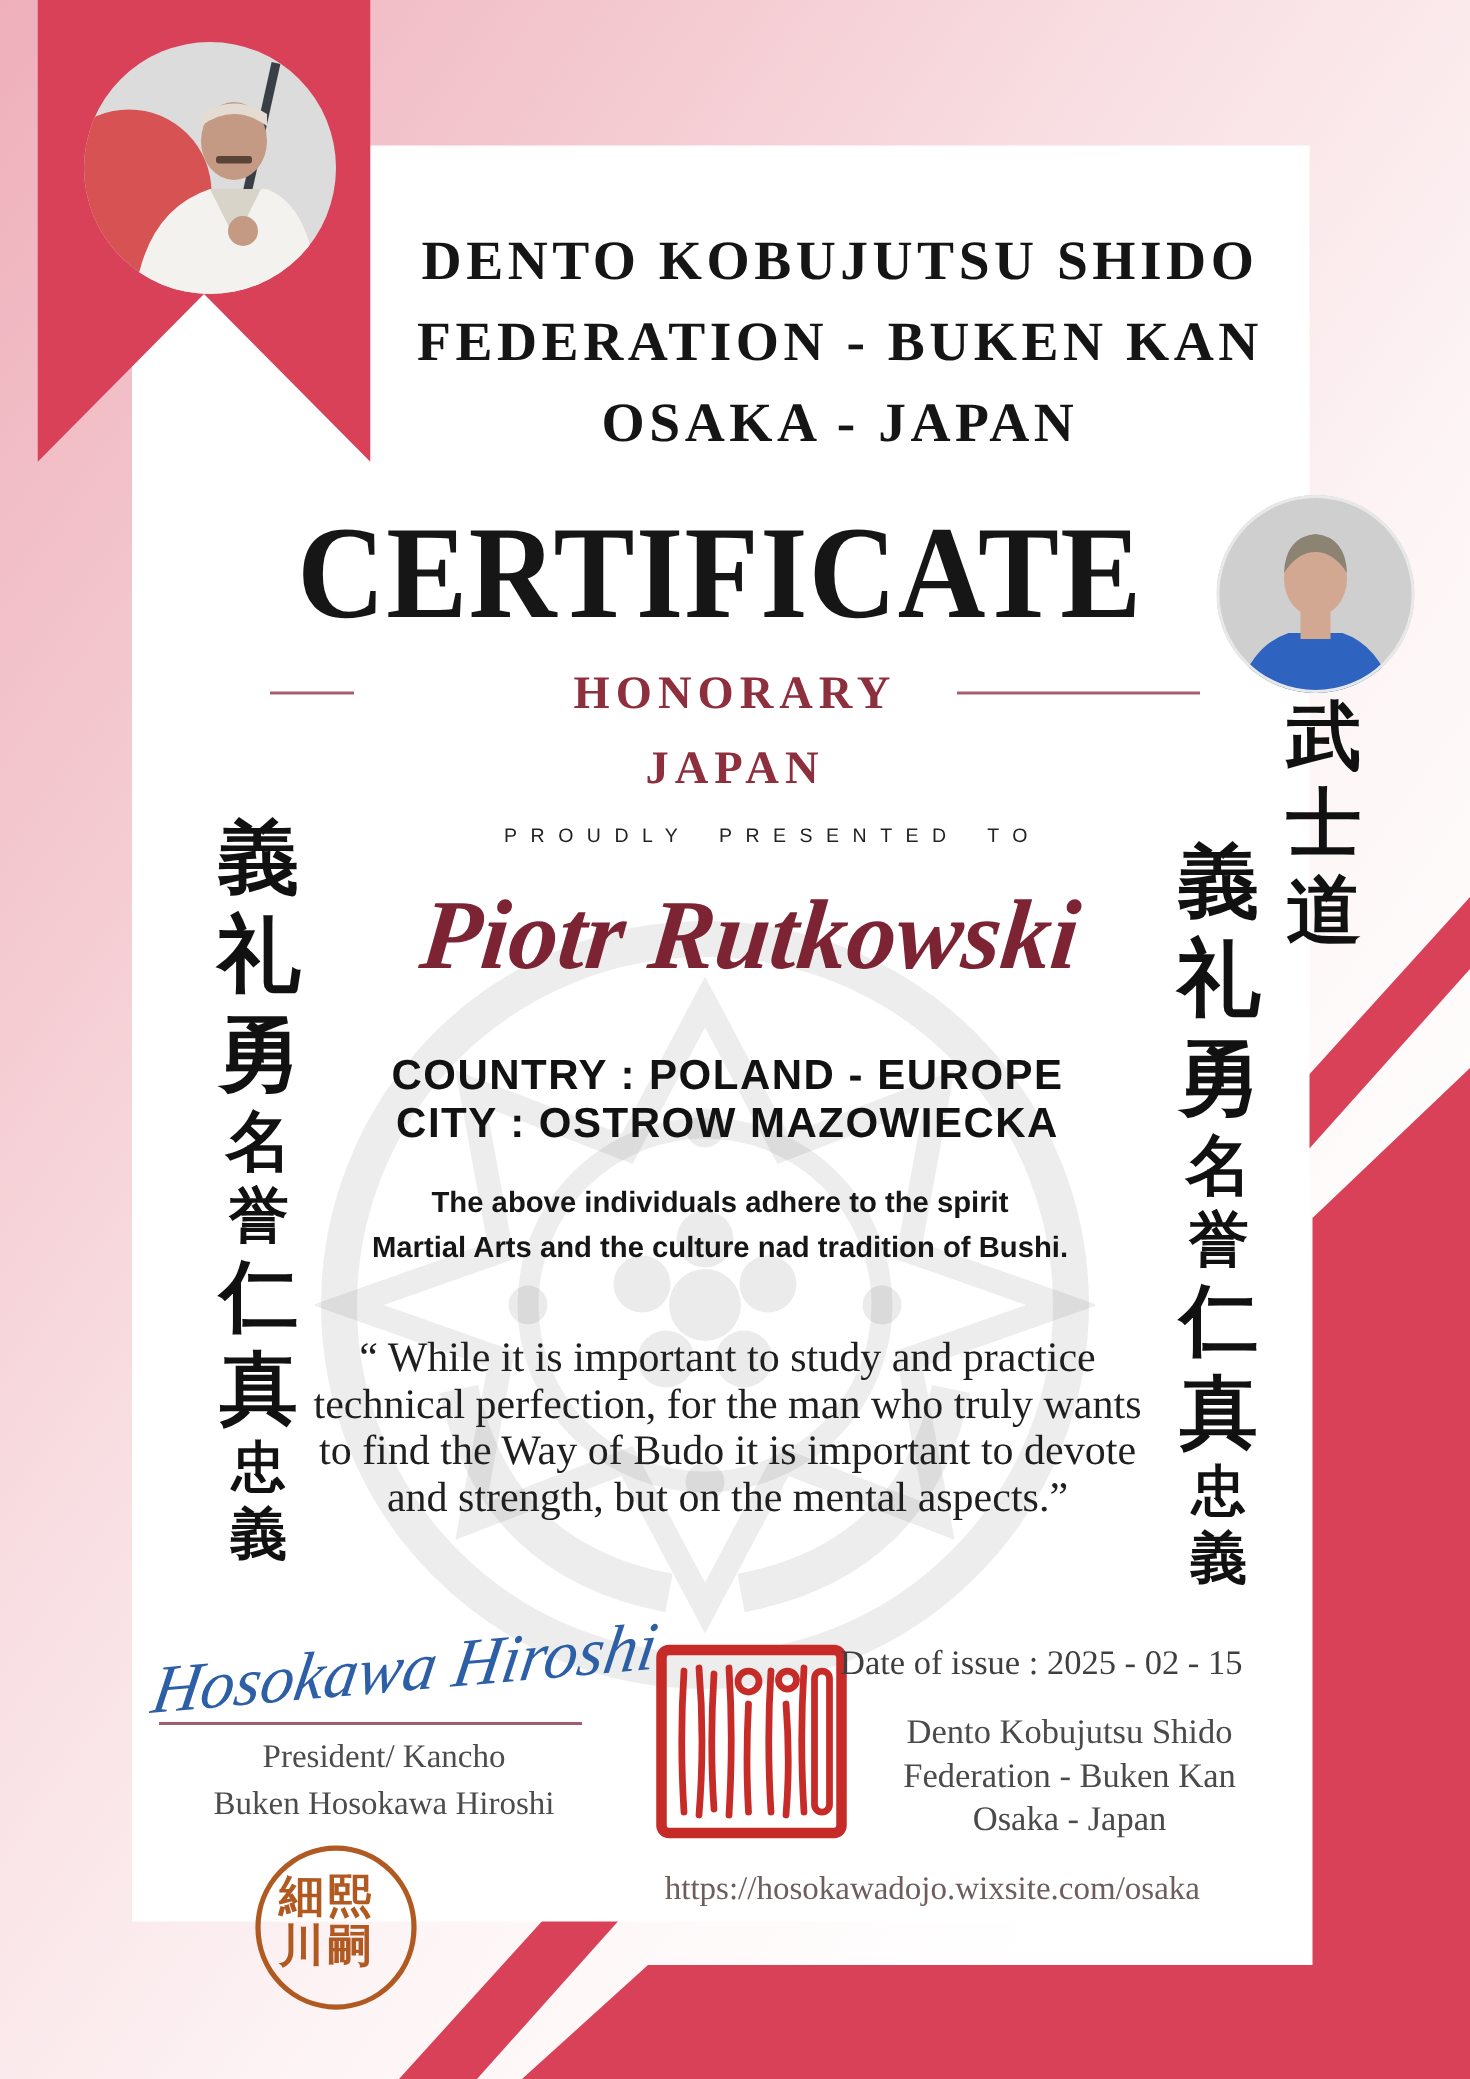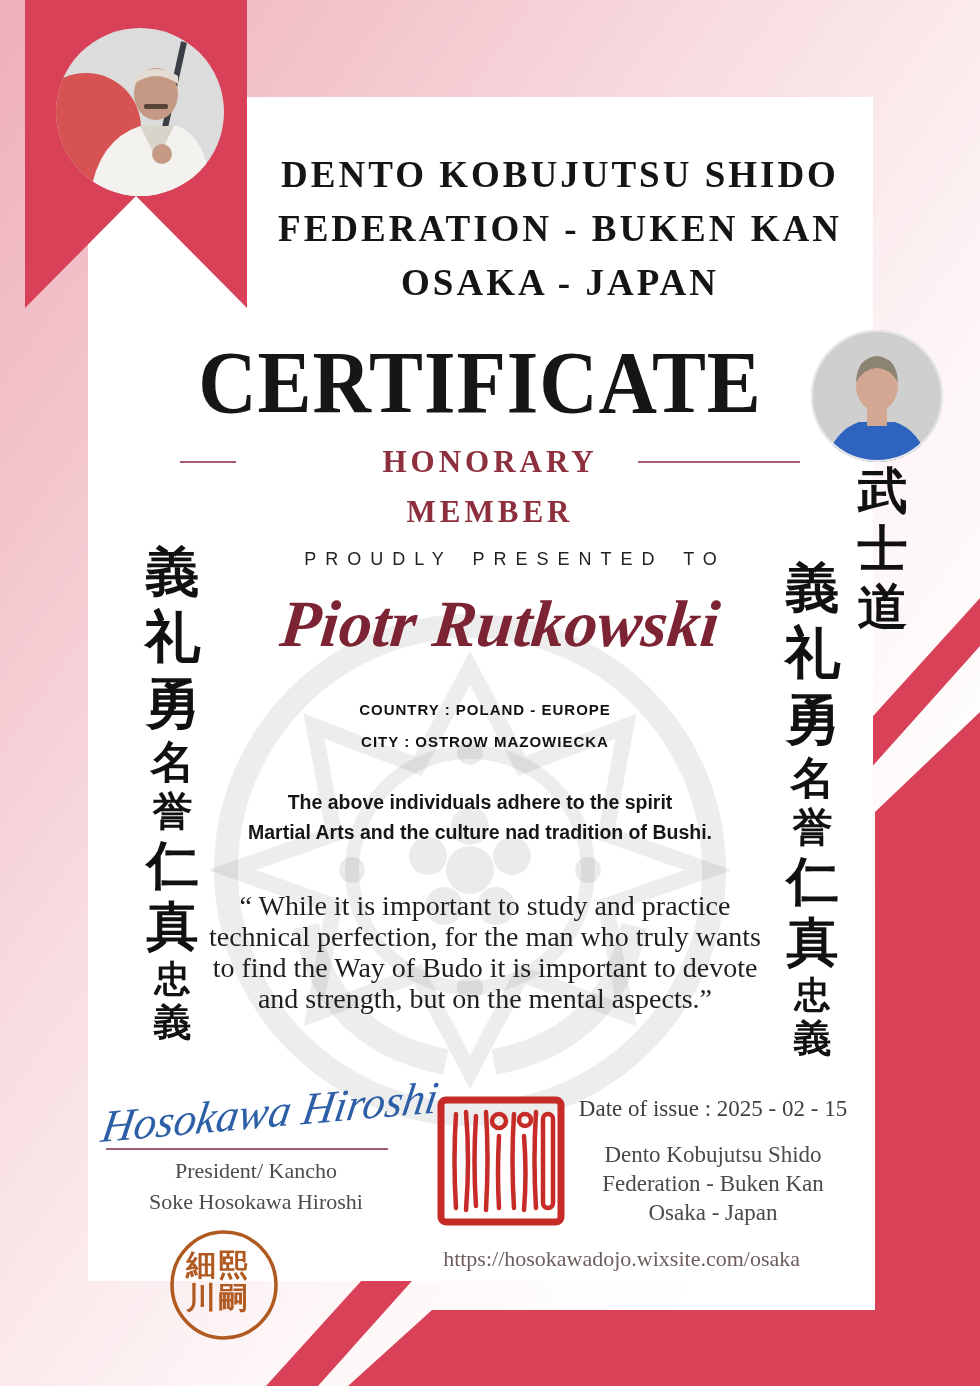--- a/index.html
+++ b/index.html
@@ -31,31 +31,31 @@
   .honorary{
     left:100px;top:444px;width:780px;text-align:center;z-index:4;
     font-family:"Liberation Serif",serif;font-weight:700;color:#8e2f3e;
     font-size:31px;letter-spacing:4px;
   }
   .member{top:494px;}
   .dash{height:2px;background:#a85e6e;z-index:4;}
   .proudly{
     left:140px;top:549px;width:750px;text-align:center;z-index:4;
     font-family:"Liberation Sans",sans-serif;color:#222;
-    font-size:18px;letter-spacing:9px;word-spacing:6px;font-weight:400;
+    font-size:13px;letter-spacing:9px;word-spacing:6px;font-weight:400;
   }
   .recipient-name{
     left:110px;top:586px;width:780px;text-align:center;z-index:4;
     font-family:"Liberation Serif",serif;font-style:italic;font-weight:700;
     color:#7c2433;font-size:66px;transform:skewX(-6deg);white-space:nowrap;
   }
   .loc{
     left:95px;width:780px;text-align:center;z-index:4;
     font-family:"Liberation Sans",sans-serif;font-weight:700;color:#121212;
-    font-size:15px;letter-spacing:1px;
+    font-size:28px;letter-spacing:1px;
   }
   .statement{
     left:180px;top:787px;width:600px;text-align:center;z-index:4;
     font-family:"Liberation Sans",sans-serif;font-weight:700;color:#161616;
     font-size:19.5px;line-height:30px;
   }
   .quote{
     left:175px;top:890px;width:620px;text-align:center;z-index:4;
     font-family:"Liberation Serif",serif;color:#1f1f1f;
     font-size:28px;line-height:31px;
@@ -64,21 +64,21 @@
     left:70px;top:1086px;width:400px;text-align:center;z-index:4;
     font-family:"Liberation Serif",serif;font-style:italic;color:#2d5fa6;
     font-size:45px;transform:rotate(-5deg) skewX(-14deg);white-space:nowrap;
   }
   .sig-underline{left:106px;top:1148px;width:282px;height:2px;background:#9c5f6b;z-index:4;}
   .sig-role,.sig-name{
     left:126px;width:260px;text-align:center;z-index:4;
     font-family:"Liberation Serif",serif;color:#4c4c4c;font-size:22px;
   }
   .issue-date{
-    left:560px;top:1096px;width:306px;text-align:center;z-index:4;
+    left:560px;top:1096px;width:306px;text-align:left;z-index:4;
     font-family:"Liberation Serif",serif;color:#3f3f3f;font-size:23px;
   }
   .issue-org{
     left:560px;top:1140px;width:306px;text-align:center;z-index:4;
     font-family:"Liberation Serif",serif;color:#4a4a4a;font-size:23px;line-height:29px;
   }
   .url-line{
     left:240px;top:1246px;width:560px;text-align:right;z-index:4;
     font-family:Liberation Serif, serif;color:#6e5d5d;font-size:22px;
   }
@@ -174,21 +174,21 @@
     <div>DENTO KOBUJUTSU SHIDO</div>
     <div>FEDERATION - BUKEN KAN</div>
     <div>OSAKA - JAPAN</div>
   </div>
 
   <div class="abs cert-title">CERTIFICATE</div>
 
   <div class="abs dash" style="left:180px;top:461px;width:56px;"></div>
   <div class="abs dash" style="left:638px;top:461px;width:162px;"></div>
   <div class="abs honorary">HONORARY</div>
-  <div class="abs honorary member">MEMBER</div>
+  <div class="abs honorary member">JAPAN</div>
 
   <div class="abs proudly">PROUDLY PRESENTED TO</div>
 
   <div class="abs recipient-name">Piotr Rutkowski</div>
 
   <div class="abs loc" style="top:701px;">COUNTRY : POLAND - EUROPE</div>
   <div class="abs loc" style="top:733px;">CITY : OSTROW MAZOWIECKA</div>
 
   <div class="abs statement">
     <div>The above individuals adhere to the spirit</div>
@@ -228,21 +228,21 @@
 
   <div class="abs kanji-col bushido-col" style="left:840px;top:462px;width:85px;">
     <span>武</span>
     <span>士</span>
     <span>道</span>
   </div>
 
   <div class="abs sig-script">Hosokawa Hiroshi</div>
   <div class="abs sig-underline"></div>
   <div class="abs sig-role" style="top:1158px;">President/ Kancho</div>
-  <div class="abs sig-name" style="top:1189px;">Soke Hosokawa Hiroshi</div>
+  <div class="abs sig-name" style="top:1189px;">Buken Hosokawa Hiroshi</div>
 
   <svg class="abs z4" style="left:437px;top:1096px;" width="128" height="130" viewBox="0 0 128 130">
     <rect x="4" y="4" width="120" height="122" rx="5" fill="none" stroke="#c62b28" stroke-width="7"></rect>
     <g stroke="#c62b28" stroke-width="4.5" fill="none" stroke-linecap="round">
       <path d="M19,18 Q16,64 19,112"></path>
       <path d="M29,16 Q33,64 29,114"></path>
       <path d="M39,20 Q36,66 39,110"></path>
       <path d="M49,16 Q52,62 49,114"></path>
       <path d="M62,40 Q60,78 62,112"></path>
       <circle cx="62" cy="25" r="7"></circle>

